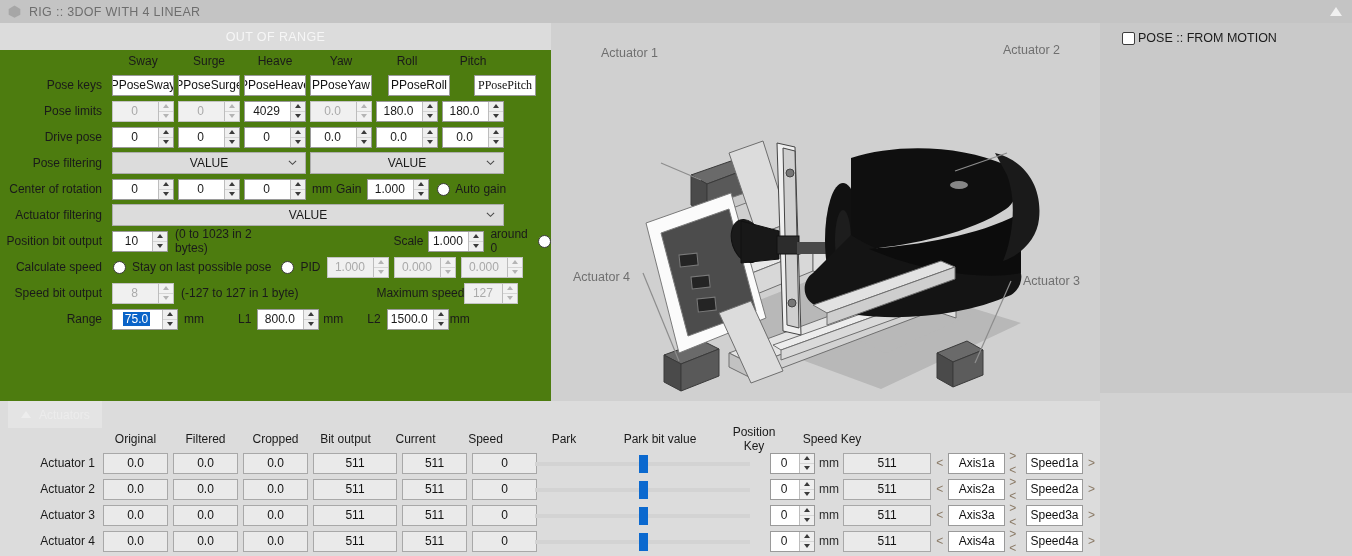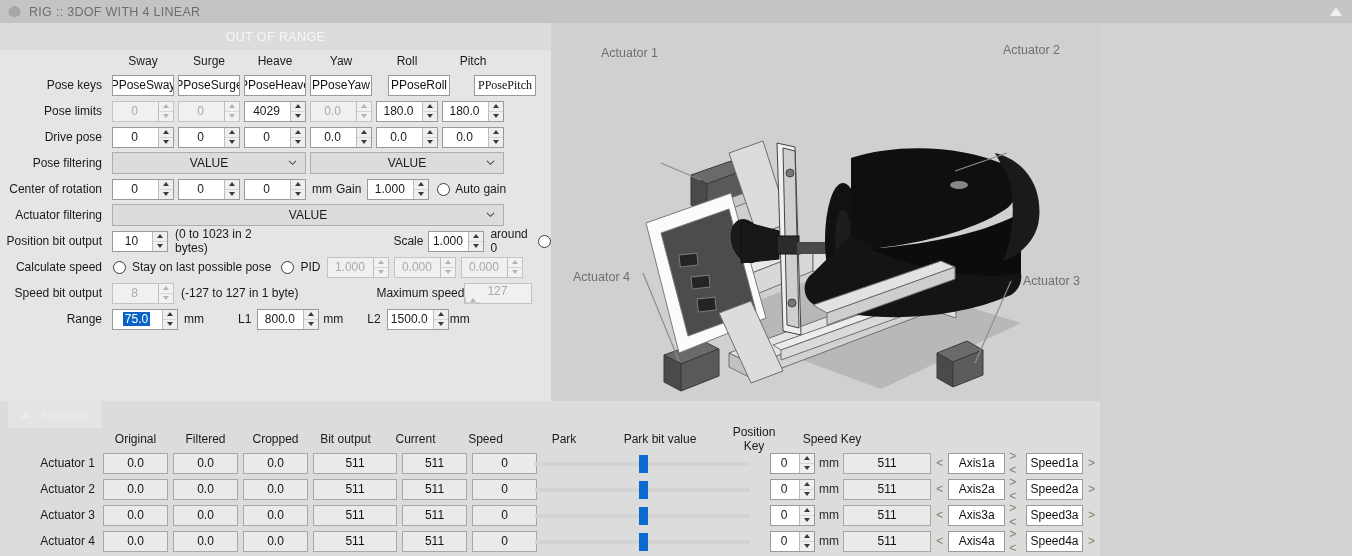--- a/index.html
+++ b/index.html
@@ -27,21 +27,21 @@
   .title-text {
     font-size: 12.5px; color: #6e6e6e; letter-spacing: .3px;
   }
   .tb-collapse {
     position: absolute; right: 8px; top: 5px; width: 16px; height: 13px;
   }
 
   
   .leftpanel {
     position: absolute; left: 0; top: 23px; width: 551px; height: 378px;
-    background: #e5e5e5;
+    background: #4d7c0f;
   }
   .oor-banner {
     position: absolute; left: 0; top: 0; width: 551px; height: 27px;
     background: #dcdcdc;
     color: #f6f6f6;
     font-size: 12.5px;
     display: flex; align-items: center; justify-content: center;
     letter-spacing: .4px;
   }
 
@@ -526,21 +526,21 @@
               <div class="b">
                 <i class="tri up"></i>
               </div>
               <div class="b">
                 <i class="tri dn"></i>
               </div>
             </div>
         </div>
         <span class="inline-lbl" style="margin-left:5px;">(-127 to 127 in 1 byte)</span>
         <span class="inline-lbl" style="margin-left:78px;">Maximum speed</span>
-        <div class="spin dis" style="width:68px;flex-direction:column;">
+        <div class="spin dis" style="width:54px;">
           <div class="val">127</div>
           <div class="btns">
               <div class="b">
                 <i class="tri up"></i>
               </div>
               <div class="b">
                 <i class="tri dn"></i>
               </div>
             </div>
         </div>
@@ -713,20 +713,26 @@
       <i class="navtri r"></i>
     </div>
     <div class="vpbtn" style="width:185px;margin-left:30px;">Set current pose as driving pose</div>
     <div class="vpbtn" style="width:185px;margin-left:9px;">Set current pose as park pose</div>
     <div class="poses-tab">
       <span>Poses</span>
       <i class="navtri l" style="border-right-color:#f0f0f0;"></i>
     </div>
   </div>
 
+  <div class="rightpanel">
+    <div class="pose-from-motion">
+      <div class="cbox"></div>
+      <span class="lbl">POSE :: FROM MOTION</span>
+    </div>
+  </div>
 
   <div class="bottom">
     <div class="tabstrip">
       <div class="tab">
         <i class="t-tri"></i>
         <span class="t-lbl">Actuators</span>
       </div>
     </div>
 
     <div class="actgrid">

